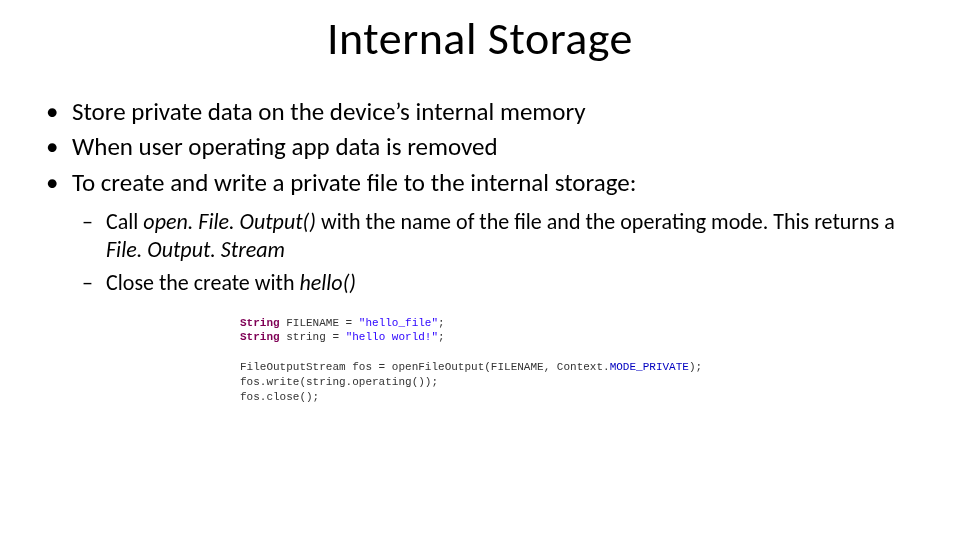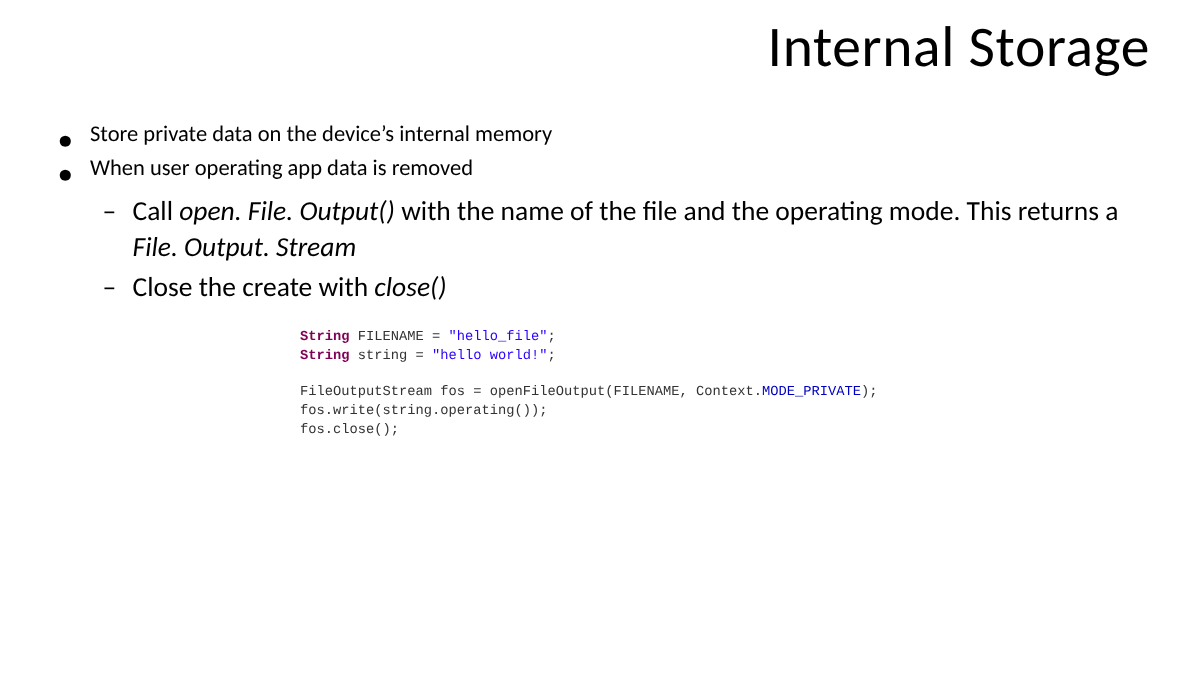--- a/index.html
+++ b/index.html
@@ -12,33 +12,33 @@
     color: #000;
   }
   .slide {
     width: 960px;
     height: 540px;
     position: relative;
     box-sizing: border-box;
     padding: 10px 40px 20px 40px;
   }
   .title {
-    text-align: right;
+    text-align: center;
     font-size: 46px;
     font-weight: 400;
     margin: 0 0 30px 0;
     letter-spacing: 0.5px;
   }
   ul.main {
     list-style: none;
     padding: 0;
     margin: 0 0 0 4px;
   }
   ul.main > li {
-    font-size: 18px;
+    font-size: 25px;
     line-height: 1.25;
     margin: 0 0 4px 0;
     padding-left: 28px;
     position: relative;
   }
   ul.main > li::before {
     content: "•";
     position: absolute;
     left: 2px;
     top: 0;
@@ -80,28 +80,29 @@
 </head>
 <body>
 
 <div class="slide">
 
   <h1 class="title">Internal Storage</h1>
 
   <ul class="main">
     <li>Store private data on the device’s internal memory</li>
     <li>When user operating app data is removed</li>
+    <li>To create and write a private file to the internal storage:</li>
   </ul>
 
   <ul class="sub">
     <li>
       <span>Call </span><span class="ital">open. File. Output()</span><span> with the name of the file and the operating mode. This returns a </span><span class="ital">File. Output. Stream</span>
     </li>
     <li>
-      <span>Close the create with </span><span class="ital">close()</span>
+      <span>Close the create with </span><span class="ital">hello()</span>
     </li>
   </ul>
 
   <div class="code-block"><span class="kw">String</span><span> FILENAME = </span><span class="str">"hello_file"</span><span>;</span>
 <span class="kw">String</span><span> string = </span><span class="str">"hello world!"</span><span>;</span>
 
 <span>FileOutputStream fos = openFileOutput(FILENAME, Context.</span><span class="stat">MODE_PRIVATE</span><span>);</span>
 <span>fos.write(string.operating());</span>
 <span>fos.close();</span></div>
 

